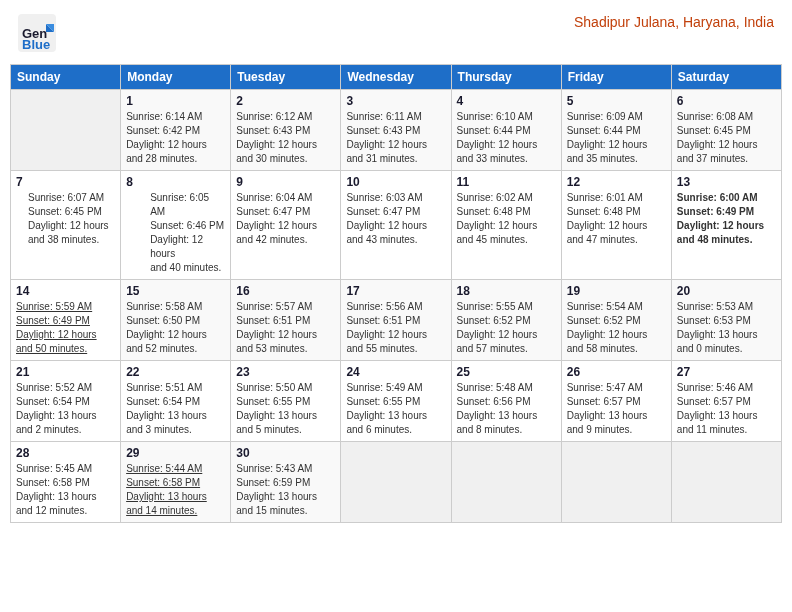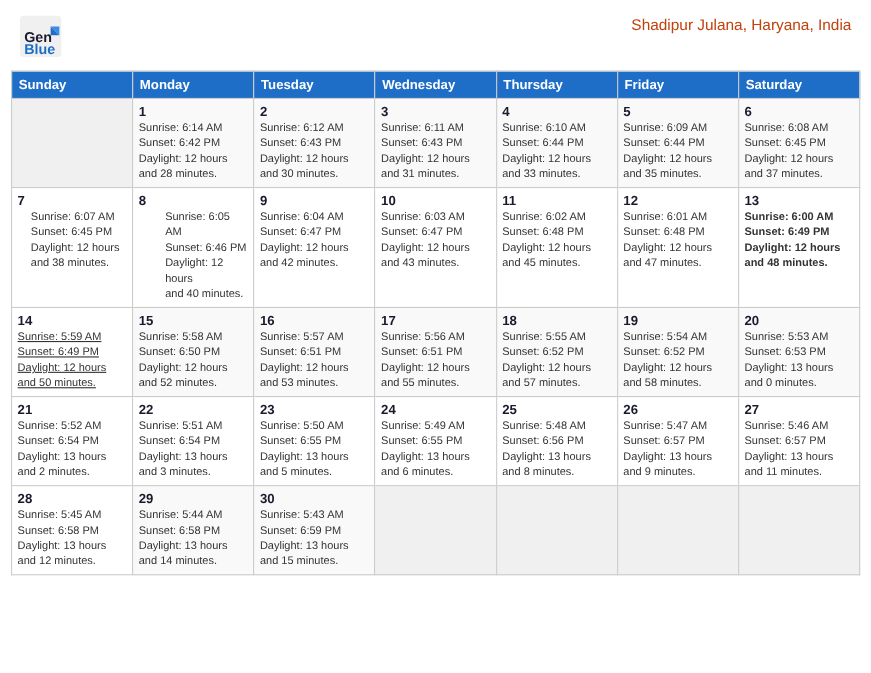--- a/index.html
+++ b/index.html
@@ -313,21 +313,21 @@
       <tr>
         <td>
           <span class="day-num">28</span>
           <div class="day-info" style="white-space: pre-line;">Sunrise: 5:45 AM
 Sunset: 6:58 PM
 Daylight: 13 hours
 and 12 minutes.</div>
         </td>
         <td>
           <span class="day-num">29</span>
-          <div class="day-info" style="white-space: pre-line;">Sunrise: 5:44 AM
+          <div class="day-info" style="white-space: pre-line; text-decoration: underline;">Sunrise: 5:44 AM
 Sunset: 6:58 PM
 Daylight: 13 hours
 and 14 minutes.</div>
         </td>
         <td>
           <span class="day-num">30</span>
           <div class="day-info" style="white-space: pre-line;">Sunrise: 5:43 AM
 Sunset: 6:59 PM
 Daylight: 13 hours
 and 15 minutes.</div>

